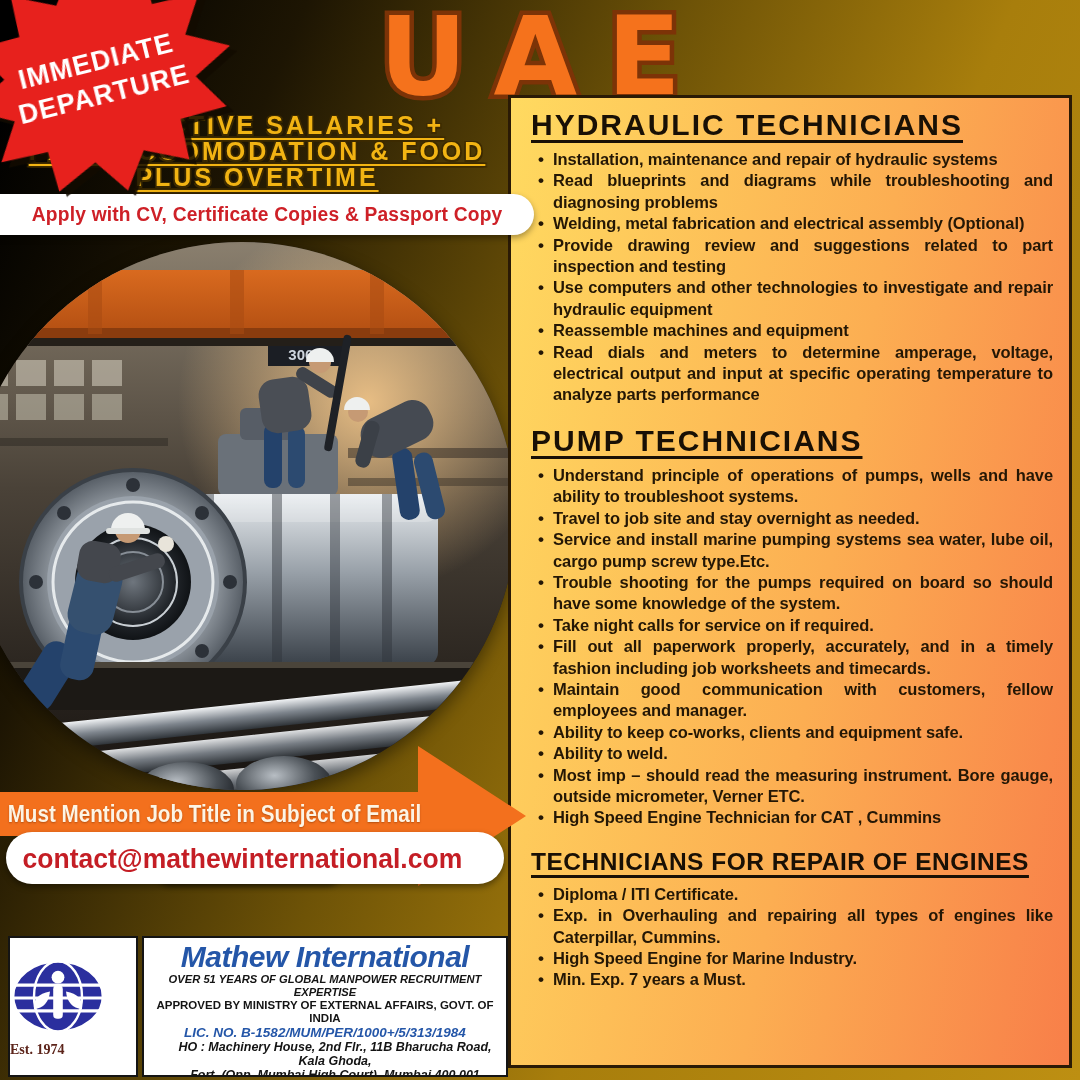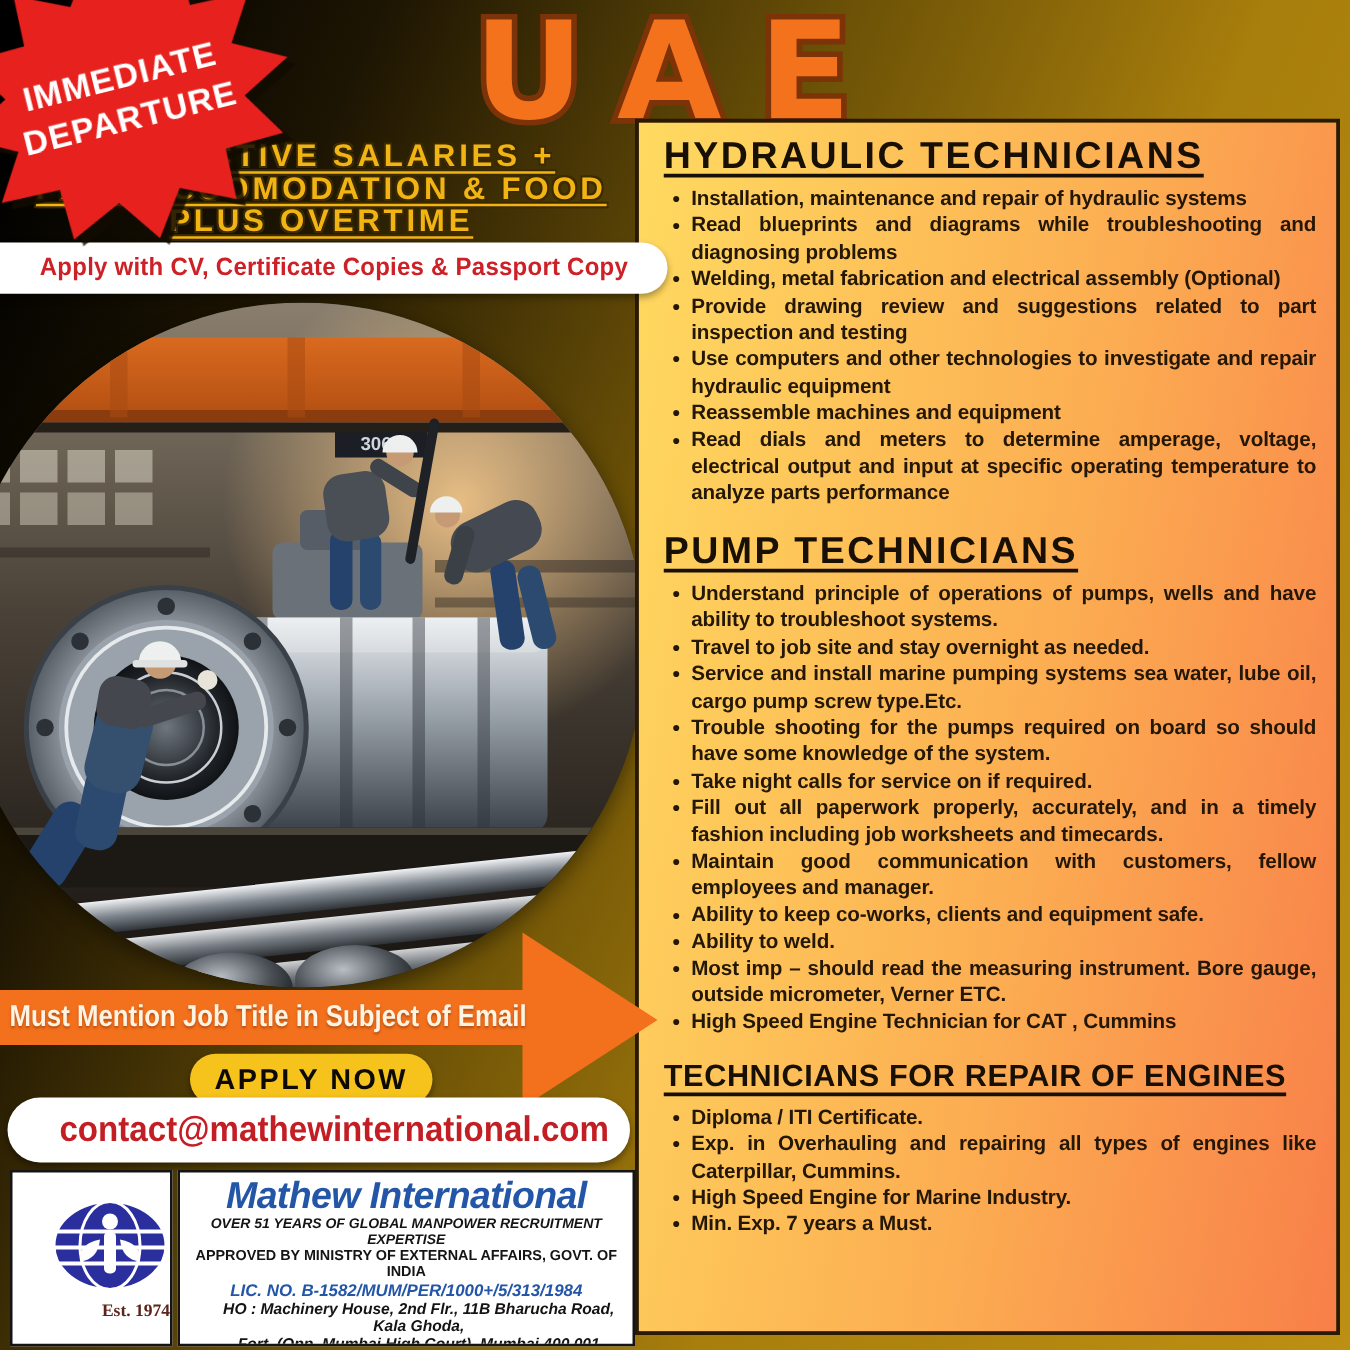--- a/index.html
+++ b/index.html
@@ -44,27 +44,27 @@
   .must-text span { color:#fdf4e4; font-weight:bold; font-size:24px; white-space:nowrap;
     transform:scaleX(0.86); text-shadow:0 1px 2px rgba(120,45,0,0.5); }
 
   
   .apply-btn { left:152px; top:843px; width:194px; height:41px; background:#f5c31b; border-radius:22px;
     display:flex; align-items:center; justify-content:center; z-index:5; box-shadow:0 3px 5px rgba(0,0,0,0.4);
     border:none; cursor:pointer; }
   .apply-btn span { color:#0d0a05; font-weight:bold; font-size:23px; letter-spacing:2px; }
 
   
-  .contact-pill { left:6px; top:878px; width:498px; height:52px; background:#ffffff; border-radius:28px;
-    display:flex; align-items:center; justify-content:flex-end; z-index:5; box-shadow:0 3px 6px rgba(0,0,0,0.4); }
+  .contact-pill { left:6px; top:832px; width:498px; height:52px; background:#ffffff; border-radius:28px;
+    display:flex; align-items:center; justify-content:flex-start; z-index:5; box-shadow:0 3px 6px rgba(0,0,0,0.4); }
   .contact-pill span { color:#c41e25; font-weight:bold; font-size:28.5px; white-space:nowrap; transform:scaleX(0.93); }
 
   
   .logo-box { left:8px; top:936px; width:130px; height:141px; background:#ffffff; border:2px solid #141414;
-    z-index:5; display:flex; flex-direction:column; align-items:flex-end; justify-content:center; box-sizing:border-box; }
+    z-index:5; display:flex; flex-direction:column; align-items:flex-start; justify-content:center; box-sizing:border-box; }
   .est { font-family:"Liberation Serif", serif; font-weight:bold; font-size:14px; color:#5c241a; margin-top:2px; }
   .info-box { left:142px; top:936px; width:366px; height:141px; background:#ffffff; border:2px solid #141414;
     z-index:5; text-align:center; box-sizing:border-box; padding-top:3px; overflow:hidden; }
   .company { color:#2456a8; font-weight:bold; font-style:italic; font-size:30px; line-height:32px; letter-spacing:-0.5px; }
   .tagline  { color:#141414; font-weight:bold; font-style:italic; font-size:11.2px; line-height:13px; }
   .approved { color:#141414; font-weight:bold; font-size:11.5px; line-height:13px; }
   .license  { color:#2456a8; font-weight:bold; font-style:italic; font-size:13.5px; line-height:15px; }
   .addr     { color:#141414; font-weight:bold; font-style:italic; font-size:12.5px; line-height:14px;margin-left:20px; }
 
   

